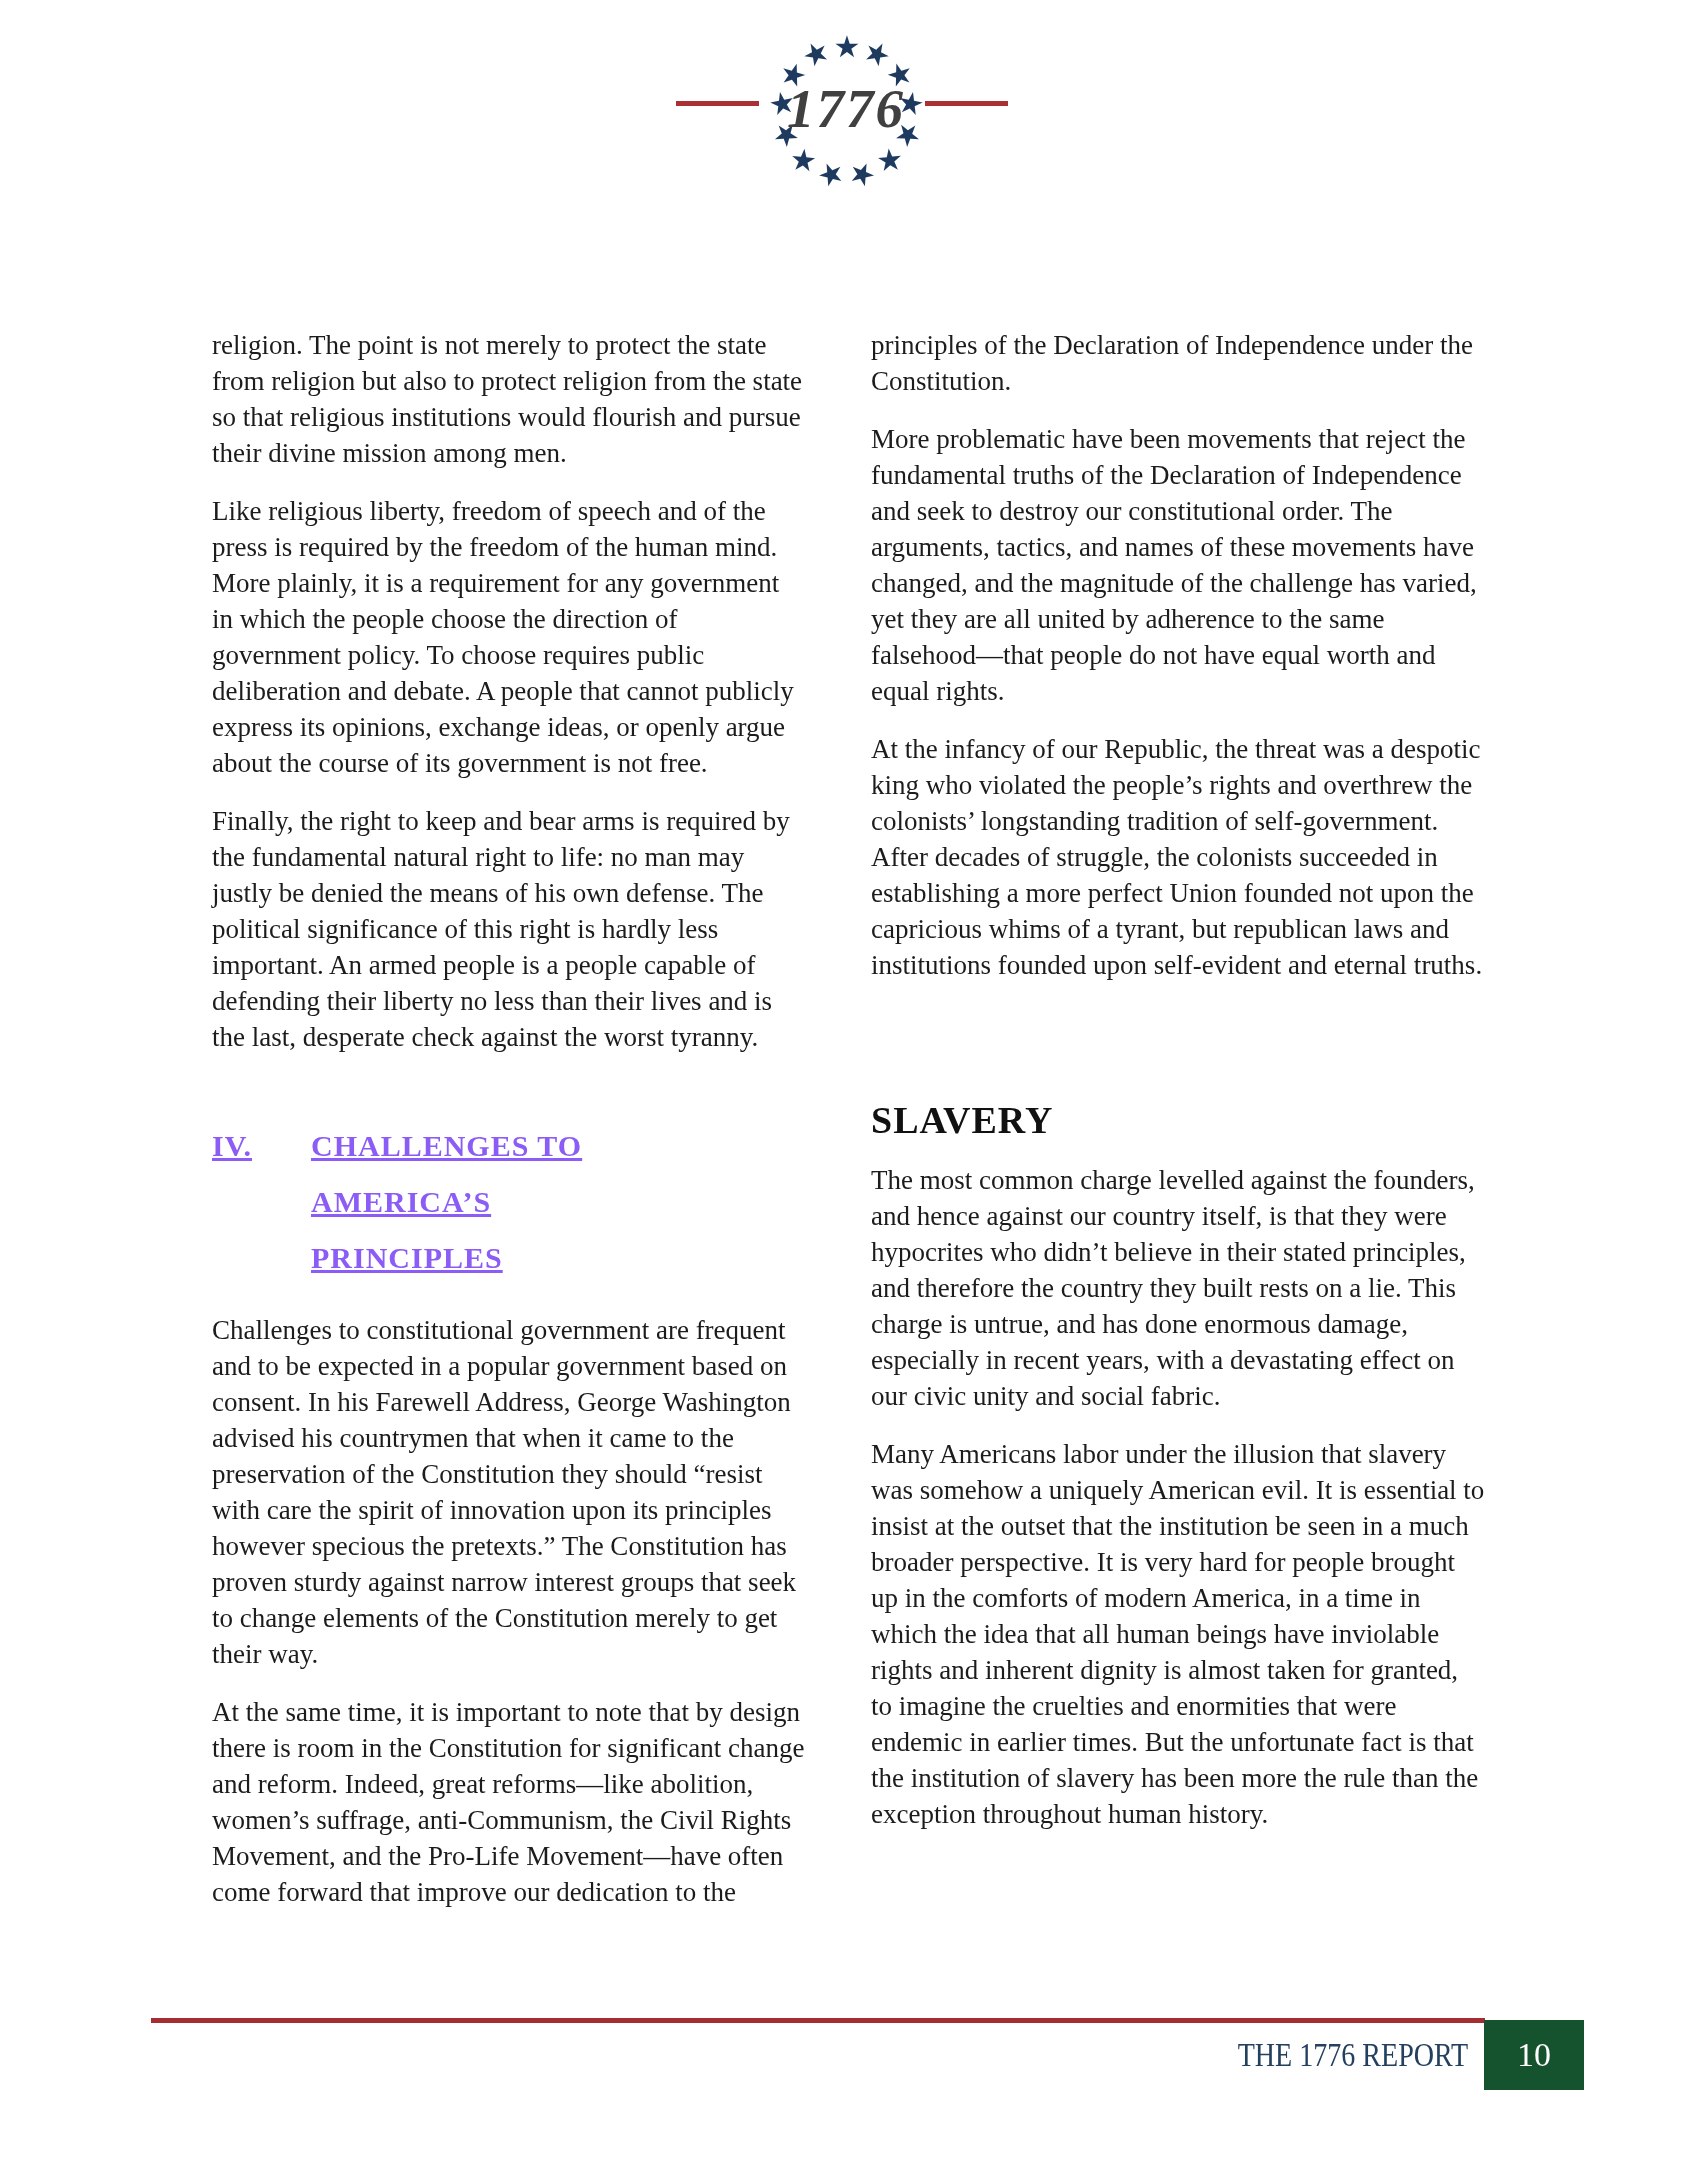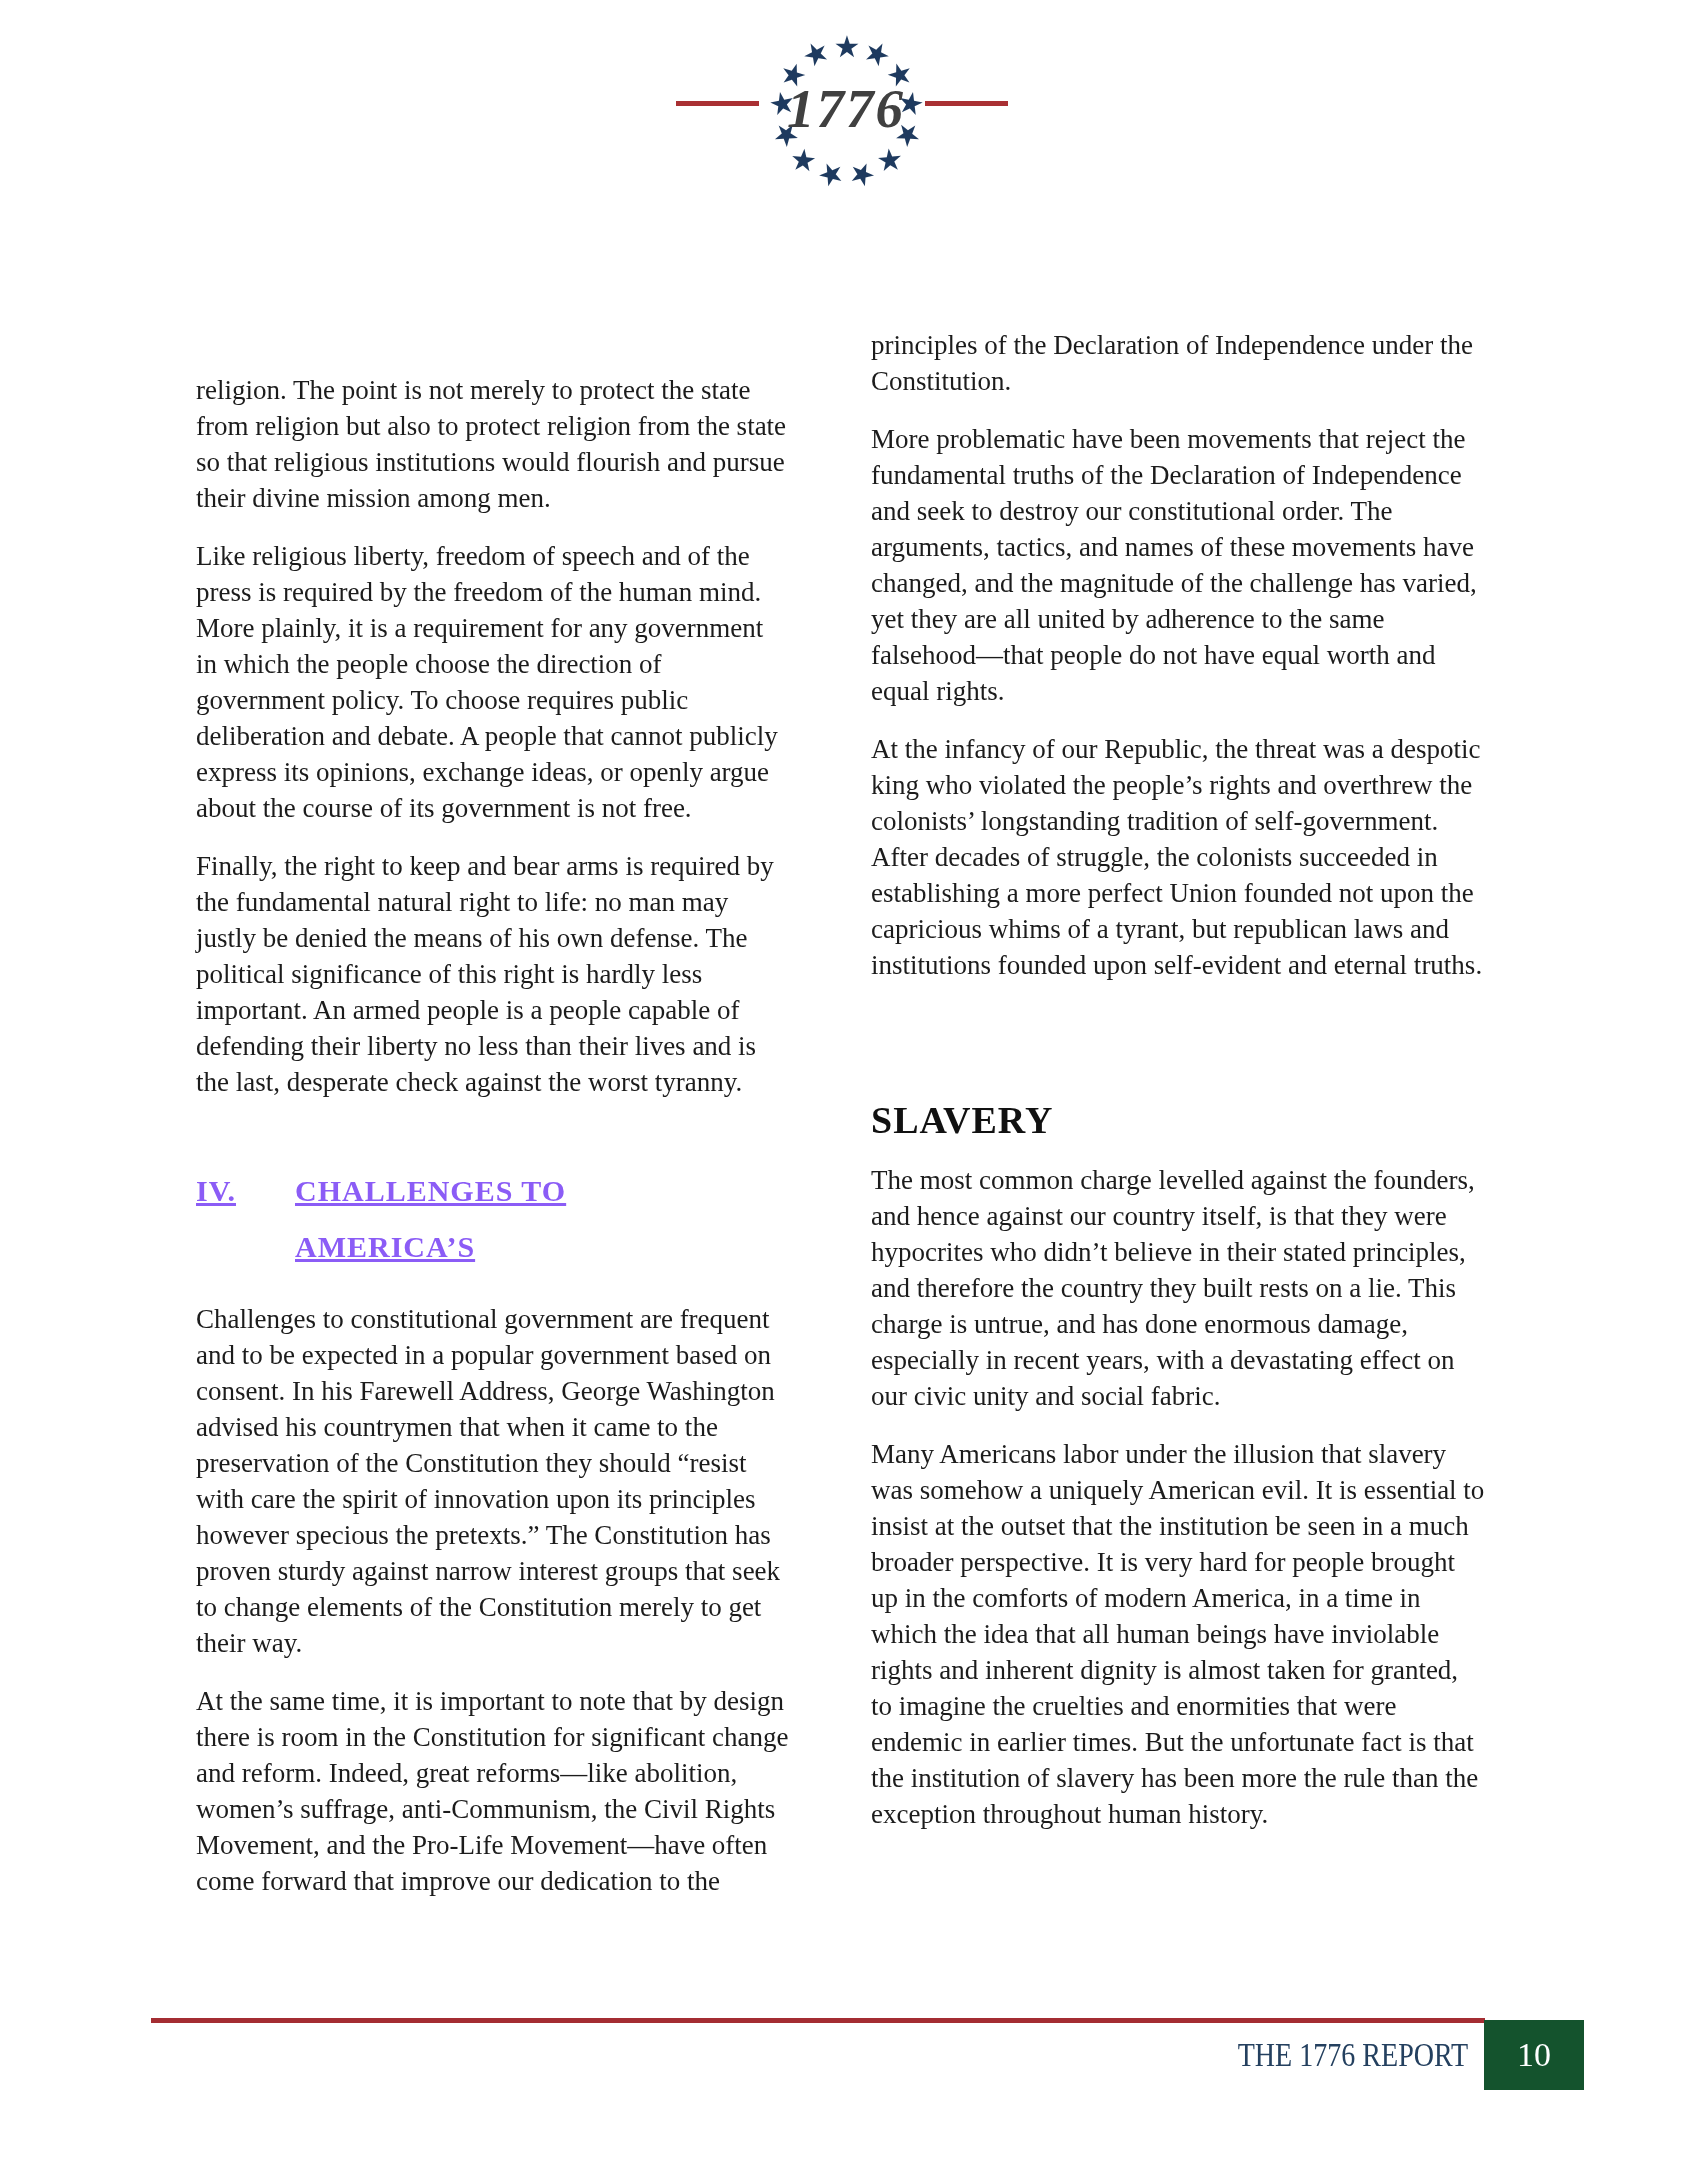--- a/index.html
+++ b/index.html
@@ -25,21 +25,21 @@
   }
   .logo-year{
     position:absolute;left:747px;top:77px;width:198px;
     text-align:center;
     font-style:italic;font-weight:bold;
     font-size:55px;letter-spacing:2px;
     color:#404040;
   }
   
   .col{position:absolute;top:327px;font-size:27px;line-height:36px;text-align:left;}
-  .col-left{left:196px;width:594px;margin-top:45px;}
+  .col-left{left:212px;width:594px;}
   .col-right{left:871px;width:614px;}
   .body-para{margin:0 0 22px 0;}
   .num-heading{
     display:flex;
     margin:63px 0 26px 0;
     color:#8b5cf6;
     font-weight:bold;
     font-size:30px;line-height:56px;
     letter-spacing:1px;
     text-decoration:underline;
@@ -98,20 +98,21 @@
 
   <div class="col col-left" id="col-left">
       <p class="body-para">religion. The point is not merely to protect the state from religion but also to protect religion from the state so that religious institutions would flourish and pursue their divine mission among men.</p>
       <p class="body-para">Like religious liberty, freedom of speech and of the press is required by the freedom of the human mind. More plainly, it is a requirement for any government in which the people choose the direction of government policy. To choose requires public deliberation and debate. A people that cannot publicly express its opinions, exchange ideas, or openly argue about the course of its government is not free.</p>
       <p class="body-para">Finally, the right to keep and bear arms is required by the fundamental natural right to life: no man may justly be denied the means of his own defense. The political significance of this right is hardly less important. An armed people is a people capable of defending their liberty no less than their lives and is the last, desperate check against the worst tyranny.</p>
       <div class="num-heading">
         <span class="num">IV.</span>
         <span class="lines">
           <div>CHALLENGES TO</div>
           <div>AMERICA’S</div>
+          <div>PRINCIPLES</div>
         </span>
       </div>
       <p class="body-para">Challenges to constitutional government are frequent and to be expected in a popular government based on consent. In his Farewell Address, George Washington advised his countrymen that when it came to the preservation of the Constitution they should “resist with care the spirit of innovation upon its principles however specious the pretexts.” The Constitution has proven sturdy against narrow interest groups that seek to change elements of the Constitution merely to get their way.</p>
       <p class="body-para">At the same time, it is important to note that by design there is room in the Constitution for significant change and reform. Indeed, great reforms—like abolition, women’s suffrage, anti-Communism, the Civil Rights Movement, and the Pro-Life Movement—have often come forward that improve our dedication to the</p>
     </div>
   <div class="col col-right" id="col-right">
       <p class="body-para">principles of the Declaration of Independence under the Constitution.</p>
       <p class="body-para">More problematic have been movements that reject the fundamental truths of the Declaration of Independence and seek to destroy our constitutional order. The arguments, tactics, and names of these movements have changed, and the magnitude of the challenge has varied, yet they are all united by adherence to the same falsehood—that people do not have equal worth and equal rights.</p>
       <p class="body-para">At the infancy of our Republic, the threat was a despotic king who violated the people’s rights and overthrew the colonists’ longstanding tradition of self-government. After decades of struggle, the colonists succeeded in establishing a more perfect Union founded not upon the capricious whims of a tyrant, but republican laws and institutions founded upon self-evident and eternal truths.</p>
       <div class="sub-heading">SLAVERY</div>

